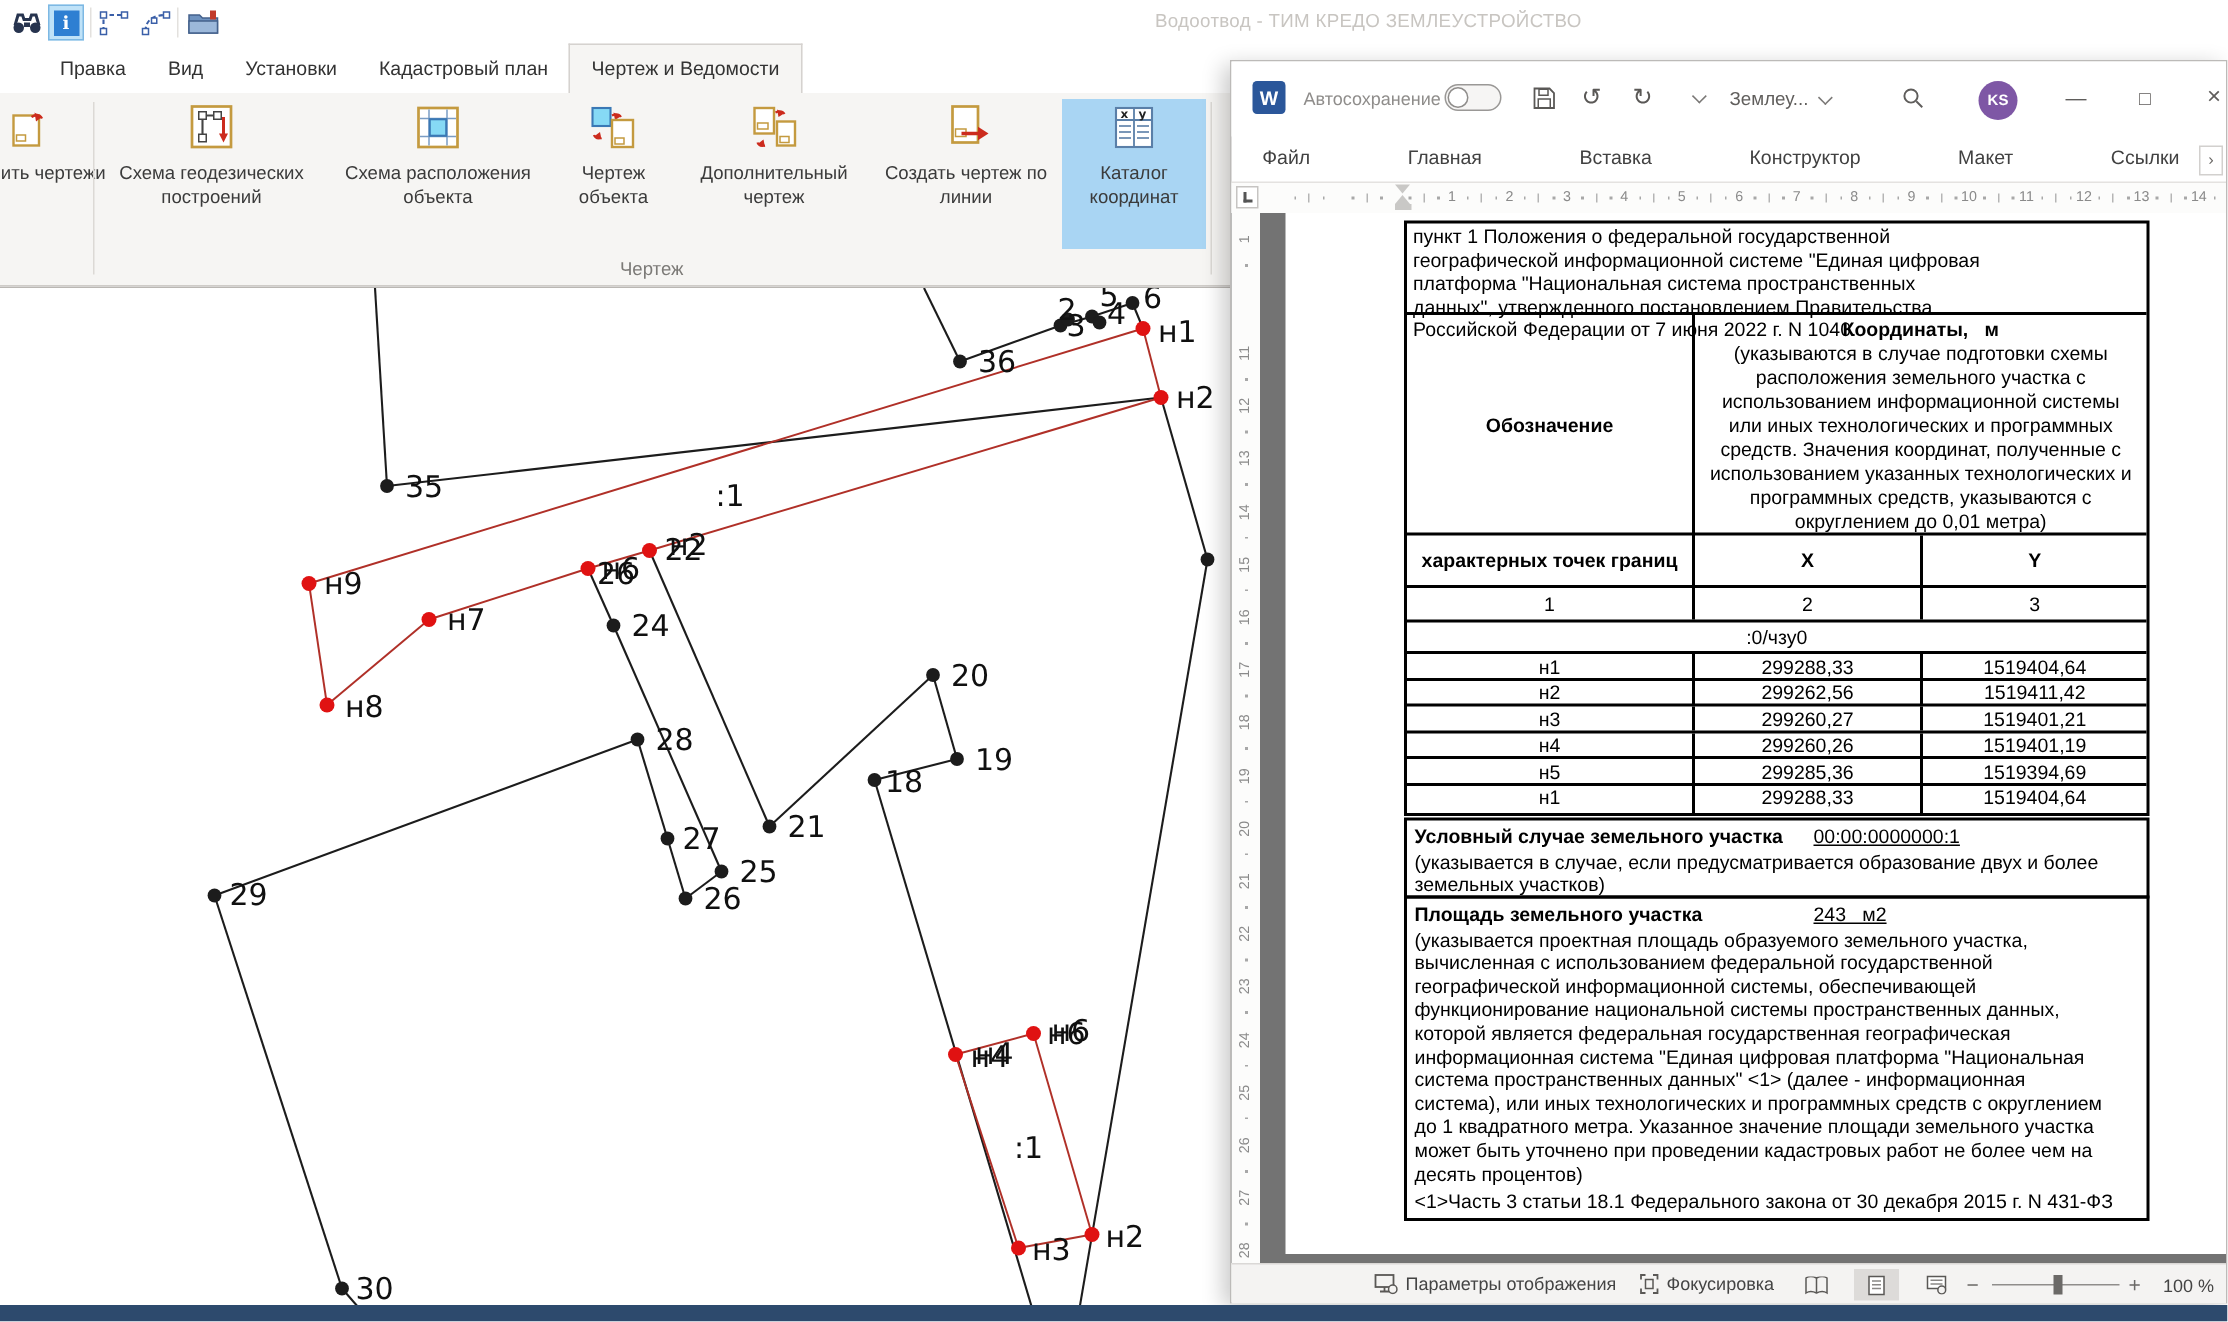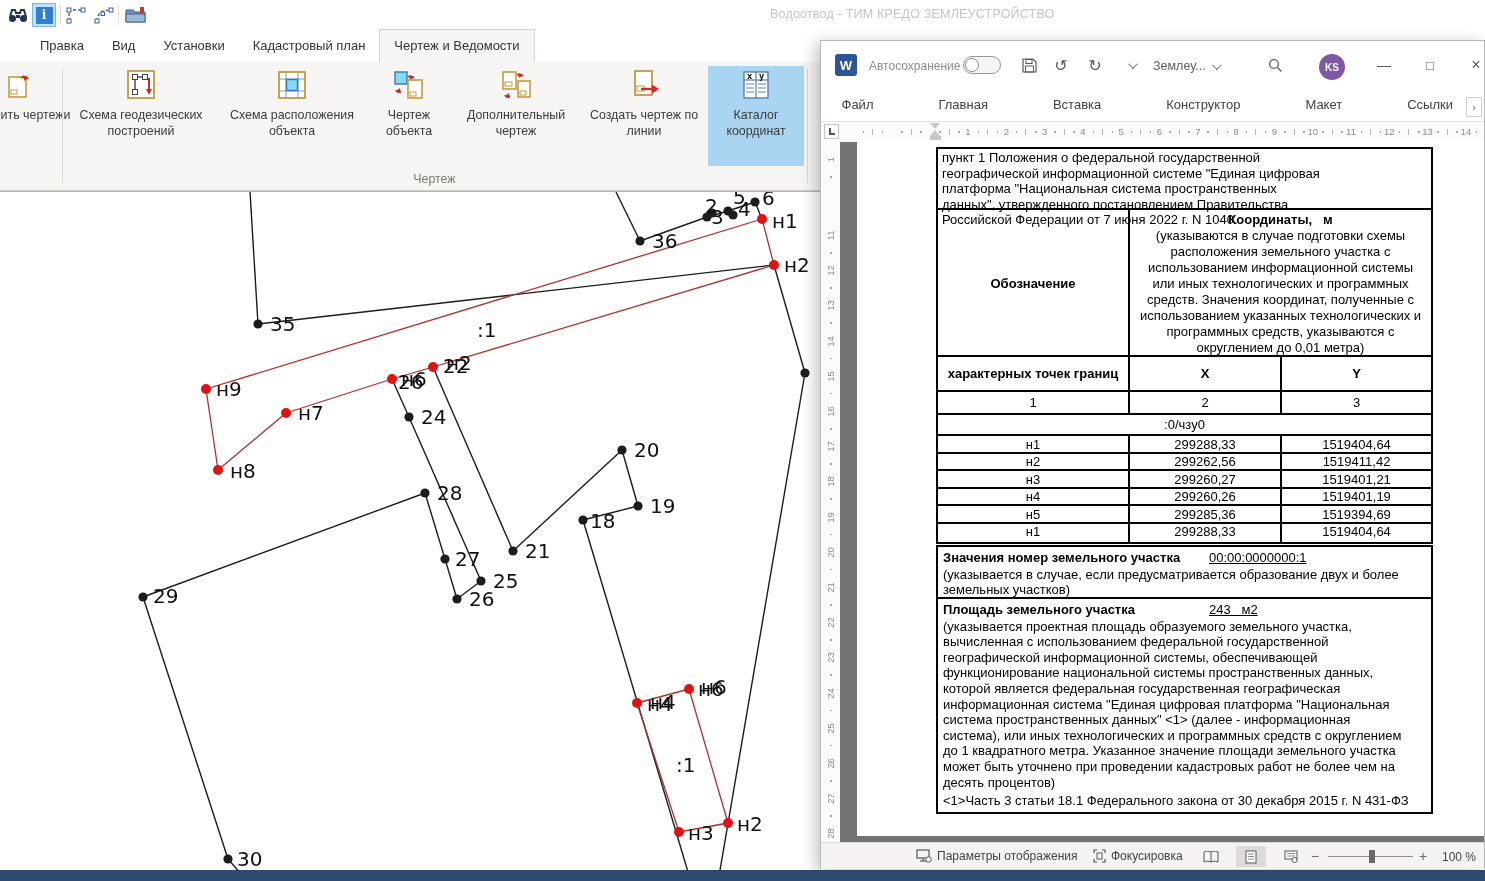--- a/index.html
+++ b/index.html
@@ -580,21 +580,21 @@
                 <div class="c-row">
                   <div>н1</div>
                   <div>299288,33</div>
                   <div>1519404,64</div>
                 </div>
               </div>
           </div>
 
           <div class="sec" style="margin-top:1px; height:54px;">
             <div class="lblrow">
-              <span class="b">Значения номер земельного участка</span>
+              <span class="b">Условный случае земельного участка</span>
               <span class="val">00:00:0000000:1</span>
             </div>
             <div>(указывается в случае, если предусматривается образование двух и более земельных участков)</div>
           </div>
 
           <div class="sec sec2">
             <div class="lblrow">
               <span class="b">Площадь земельного участка</span>
               <span class="val">243   м2</span>
             </div>

